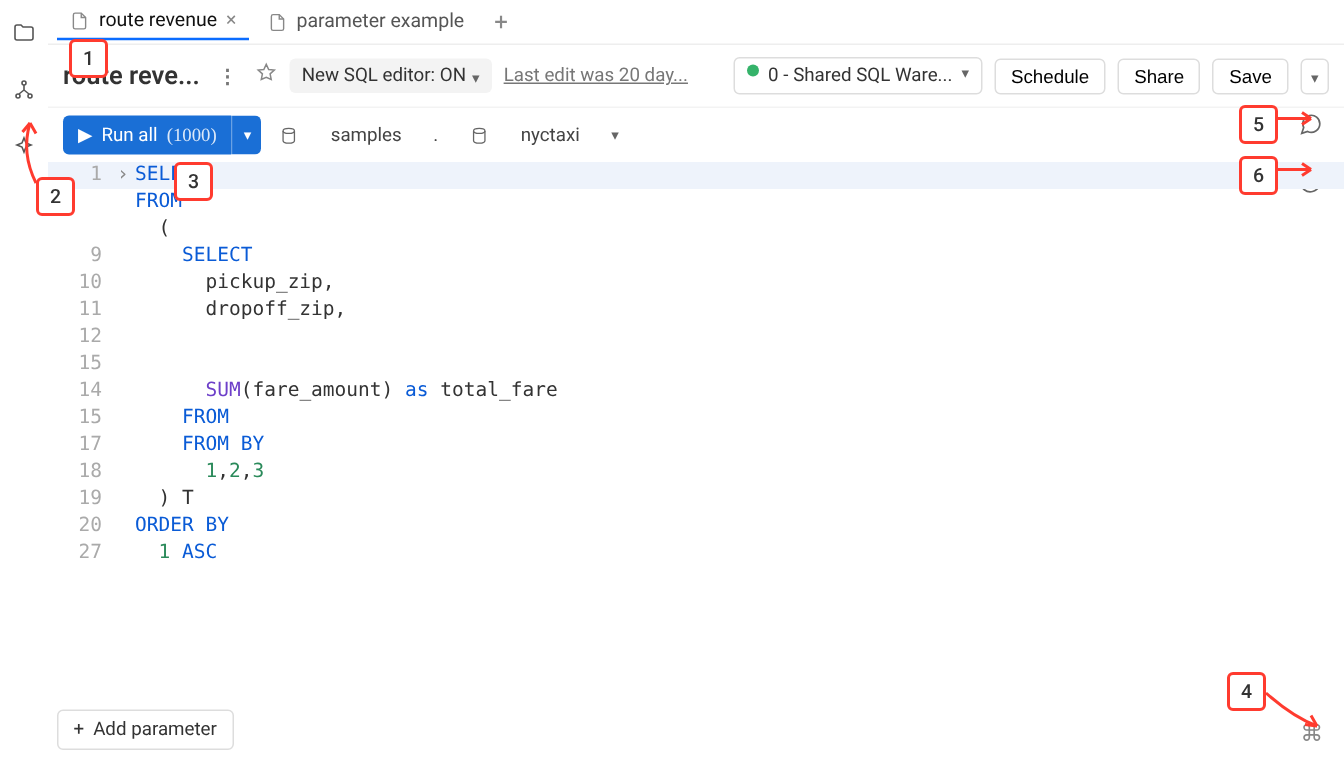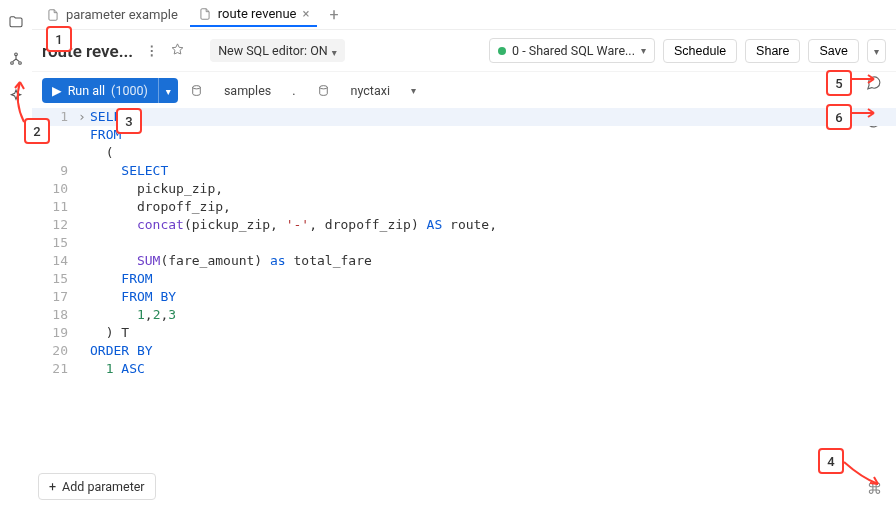--- a/index.html
+++ b/index.html
@@ -53,41 +53,40 @@
     border-bottom: 1px solid #f3f3f3;
   }
   .title { font-size: 17px; font-weight: 600; max-width: 100px; white-space: nowrap; overflow: hidden; text-overflow: ellipsis; }
   .kebab { color: #777; font-weight: bold; cursor: pointer; padding: 0 4px; }
   .star { color: #999; cursor: pointer; }
   .star svg { width:15px; height:15px; stroke:#888; fill:none; stroke-width:1.6; }
   .chip {
     background: #f3f3f3; border-radius: 4px; padding: 4px 8px;
     display: flex; align-items: flex-end; gap: 4px; cursor: pointer;
     font-size: 12.5px;
-    margin-left: 17px;
   }
   .last-edit { color: #777; text-decoration: underline; cursor: pointer; font-size: 12.5px; }
   .spacer { flex: 1; }
   .warehouse {
     border: 1px solid #ddd; border-radius: 4px; padding: 4px 8px;
-    display: flex; align-items: center; gap: 6px; cursor: pointer; font-size: 12.5px;
+    display: flex; gap: 6px; cursor: pointer; font-size: 12.5px;
     max-width: 170px;
   }
   .dot-green { width: 8px; height: 8px; border-radius: 50%; background: #35b36a; }
   .btn { border: 1px solid #ddd; border-radius: 4px; padding: 4px 10px; background: #fff; cursor: pointer; font-size: 12.5px; }
   .btn.small-caret { padding: 4px 6px; }
   .toolbar2 {
     height: 36px; display: flex; align-items: center; padding: 0 10px; gap: 12px;
   }
   .run-btn {
     background: #1a6fd6; color: #fff; border-radius: 4px 0 0 4px;
     padding: 5px 10px; display: flex; align-items: center; gap: 6px;
     cursor: pointer; font-size: 12.5px;
   }
-  .run-count { opacity: .85; }
+  .run-count { opacity: .85; font-family: Liberation Serif, serif; }
   .run-caret {
     background: #1a6fd6; color: #fff; border-radius: 0 4px 4px 0;
     padding: 5px 7px; border-left: 1px solid rgba(255,255,255,.35); cursor: pointer;
   }
   .run-group { display: flex; }
   .schema {
     display: flex; align-items: center; gap: 21px; color: #444; cursor: pointer; font-size: 12.5px;
   }
   .schema svg { width: 13px; height: 13px; stroke: #666; fill: none; stroke-width: 1.6; }
   .right-icons { position: absolute; right: 14px; top: 74px; display: flex; flex-direction: column; gap: 18px; }
@@ -142,48 +141,49 @@
         <path d="M12 7v5M12 12l-5 4M12 12l5 4"></path>
       </svg></span>
   <span><svg viewBox="0 0 24 24">
         <path d="M12 3l2 5 5 2-5 2-2 5-2-5-5-2 5-2z"></path>
       </svg></span>
 </div>
 
 <div class="main">
 
   <div class="tabs">
-    <div class="tab">
-      <svg viewBox="0 0 24 24">
-          <path d="M14 3H7a2 2 0 0 0-2 2v14a2 2 0 0 0 2 2h10a2 2 0 0 0 2-2V8z"></path>
-          <path d="M14 3v5h5"></path>
-        </svg>
-      <span>parameter example</span>
-    </div>
     <div class="tab active">
       <svg viewBox="0 0 24 24">
           <path d="M14 3H7a2 2 0 0 0-2 2v14a2 2 0 0 0 2 2h10a2 2 0 0 0 2-2V8z"></path>
           <path d="M14 3v5h5"></path>
         </svg>
       <span>route revenue</span>
       <span class="close">×</span>
+    </div>
+    <div class="tab">
+      <svg viewBox="0 0 24 24">
+          <path d="M14 3H7a2 2 0 0 0-2 2v14a2 2 0 0 0 2 2h10a2 2 0 0 0 2-2V8z"></path>
+          <path d="M14 3v5h5"></path>
+        </svg>
+      <span>parameter example</span>
     </div>
     <div class="plus-tab">+</div>
   </div>
 
   <div class="toolbar">
     <div class="title">route reve...</div>
     <span class="kebab">⋮</span>
     <span class="star"><svg viewBox="0 0 24 24">
           <path d="M12 3l2.6 5.5 6 .6-4.5 4.1 1.2 6L12 16.9 6.7 19.2l1.2-6L3.4 9.1l6-.6z"></path>
         </svg></span>
     <div class="chip">
       <span>New SQL editor: ON</span>
       <span class="caret-down">▾</span>
     </div>
+    <span class="last-edit">Last edit was 20 day...</span>
     <div class="spacer"></div>
     <div class="warehouse">
       <span class="dot-green"></span>
       <span style="white-space:nowrap; overflow:hidden; text-overflow:ellipsis;">0 - Shared SQL Ware...</span>
       <span class="caret-down">▾</span>
     </div>
     <button class="btn">Schedule</button>
     <button class="btn">Share</button>
     <button class="btn">Save</button>
     <button class="btn small-caret"><span class="caret-down">▾</span></button>
@@ -252,21 +252,20 @@
         <span class="code">      <span>pickup_zip,</span></span>
       </div>
     <div class="editor-line">
         <span class="gutter">11</span>
         <span class="fold"></span>
         <span class="code">      <span>dropoff_zip,</span></span>
       </div>
     <div class="editor-line">
         <span class="gutter">12</span>
         <span class="fold"></span>
-        <span class="code">      <span class="fn">concat</span><span>(pickup_zip, </span><span class="str">'-'</span><span>, dropoff_zip) </span><span class="kw">AS</span><span> route,</span></span>
       </div>
     <div class="editor-line">
         <span class="gutter">15</span>
         <span class="fold"></span>
       </div>
     <div class="editor-line">
         <span class="gutter">14</span>
         <span class="fold"></span>
         <span class="code">      <span class="fn">SUM</span><span>(fare_amount) </span><span class="kw">as</span><span> total_fare</span></span>
       </div>
@@ -289,21 +288,21 @@
         <span class="gutter">19</span>
         <span class="fold"></span>
         <span class="code">  <span>) T</span></span>
       </div>
     <div class="editor-line">
         <span class="gutter">20</span>
         <span class="fold"></span>
         <span class="code"><span class="kw">ORDER BY</span></span>
       </div>
     <div class="editor-line">
-        <span class="gutter">21</span>
+        <span class="gutter">27</span>
         <span class="fold"></span>
         <span class="code">  <span class="num">1</span><span class="kw"> ASC</span></span>
       </div>
   </div>
 
 </div>
 
 <div class="footer">
   <div class="add-param">
     <span>+</span>

